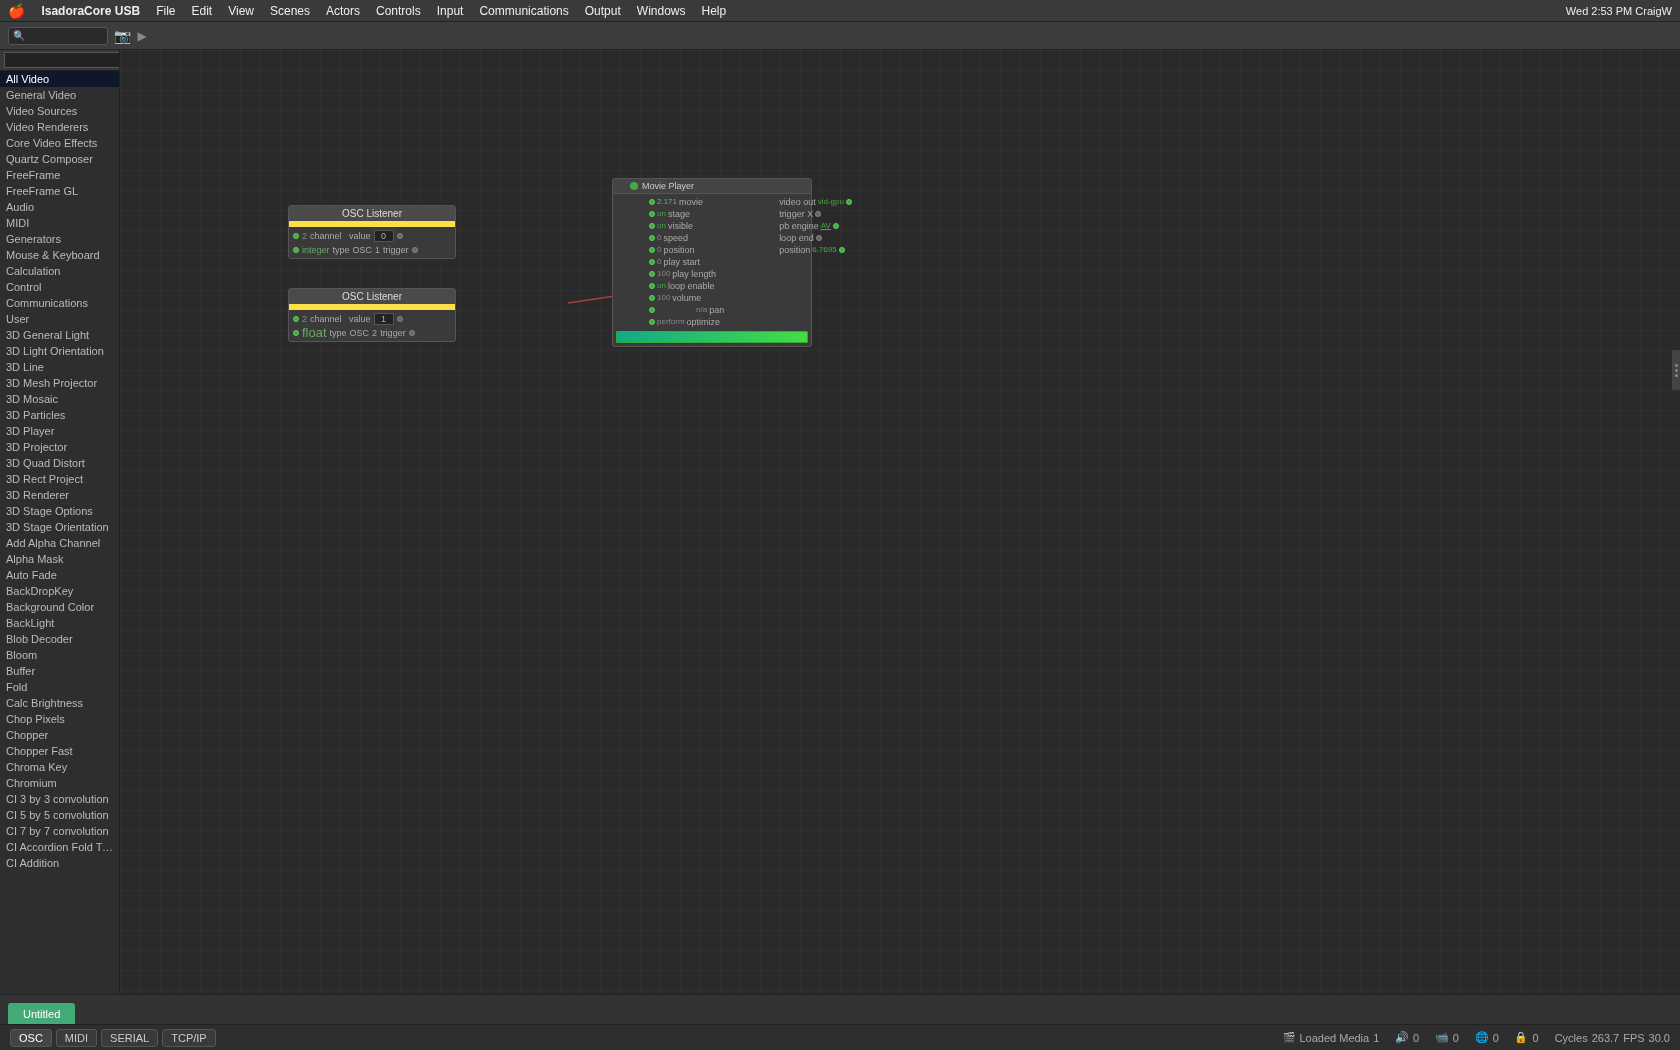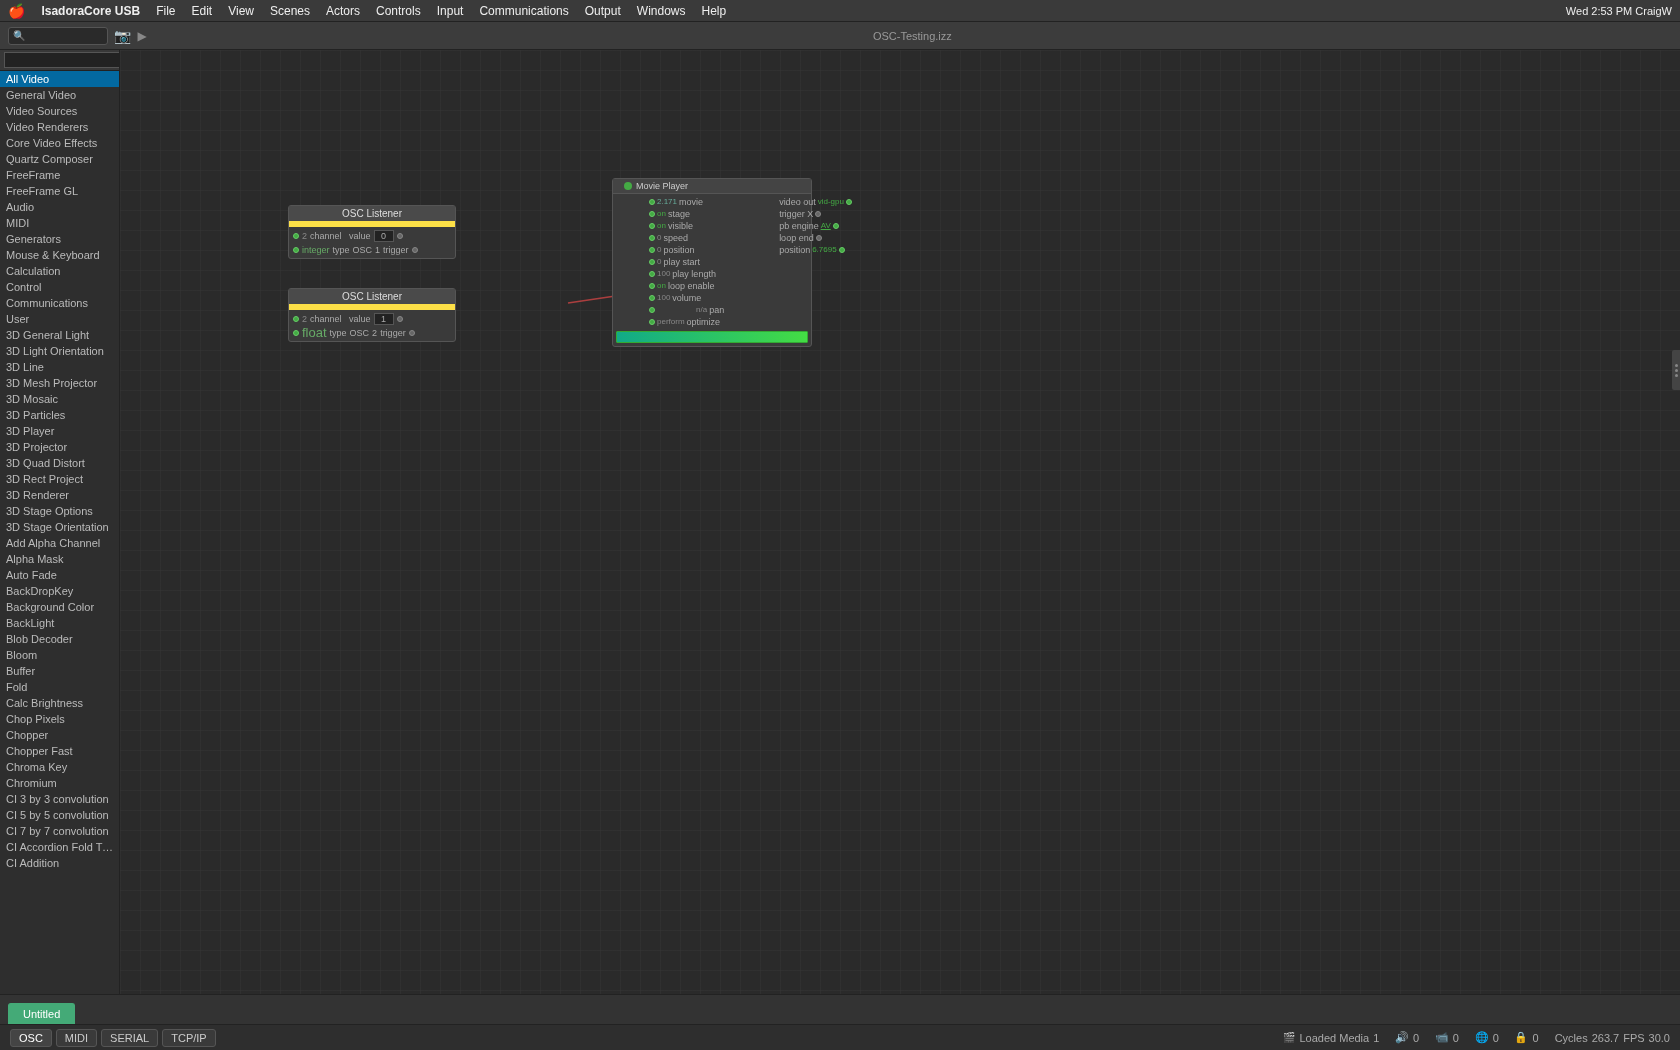--- a/index.html
+++ b/index.html
@@ -83,21 +83,21 @@
     }
     .sidebar-item {
       padding: 2px 6px;
       font-size: 11px;
       color: #bbb;
       cursor: pointer;
       white-space: nowrap;
       overflow: hidden;
       text-overflow: ellipsis;
     }
-    .sidebar-item.selected { background: #0369a1; color: #fff; }
+    .sidebar-item.selected { background: #0f172a; color: #fff; }
 
     
     #canvas-area {
       flex: 1;
       background: #2a2a2a;
       position: relative;
       overflow: hidden;
       background-image:
         linear-gradient(rgba(80,80,80,0.15) 1px, transparent 1px),
         linear-gradient(90deg, rgba(80,80,80,0.15) 1px, transparent 1px);
@@ -156,21 +156,21 @@
     
     #movie-player {
       position: absolute;
       background: #3a3a3a;
       border: 1px solid #555;
       border-radius: 3px;
       font-size: 9px;
     }
     .mp-title {
       background: #444;
-      padding: 2px 11px;
+      padding: 2px 17px;
       display: flex;
       align-items: center;
       gap: 4px;
       border-bottom: 1px solid #555;
     }
     .mp-title-dot {
       width: 8px; height: 8px;
       border-radius: 50%;
       background: #4a4;
     }
@@ -285,23 +285,20 @@
 </div>
 
 <div id="toolbar">
   <div style="display:flex; align-items:center; gap:4px; background:#2a2a2a; border:1px solid #555; border-radius:3px; padding:1px 4px; width:100px; height:18px;">
     <span style="color:#888; font-size:10px;">🔍</span>
     <input type="text" style="background: transparent; border: none; outline: none; color: rgb(204, 204, 204); font-size: 10px; width: 70px;">
   </div>
   <span style="color:#888; font-size:14px;">📷</span>
   <span style="color:#888; font-size:12px;">▶</span>
 
-  <div style="flex:1; text-align:center;">
-    <span style="color:#999; font-size:11px;">OSC-Testing.izz</span>
-  </div>
 </div>
 
 <div id="main">
 
   <div id="sidebar">
     <div id="sidebar-header">
       <input type="text" id="sidebar-search" placeholder="" style="">
 
     </div>
     <div id="sidebar-list">

